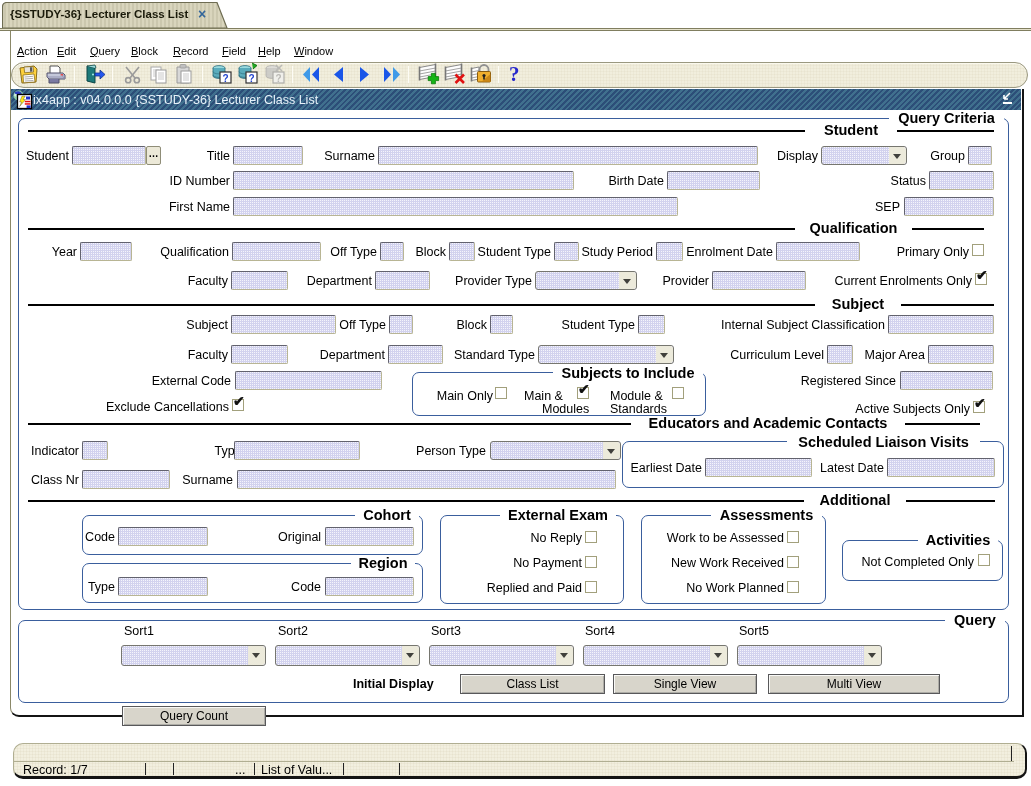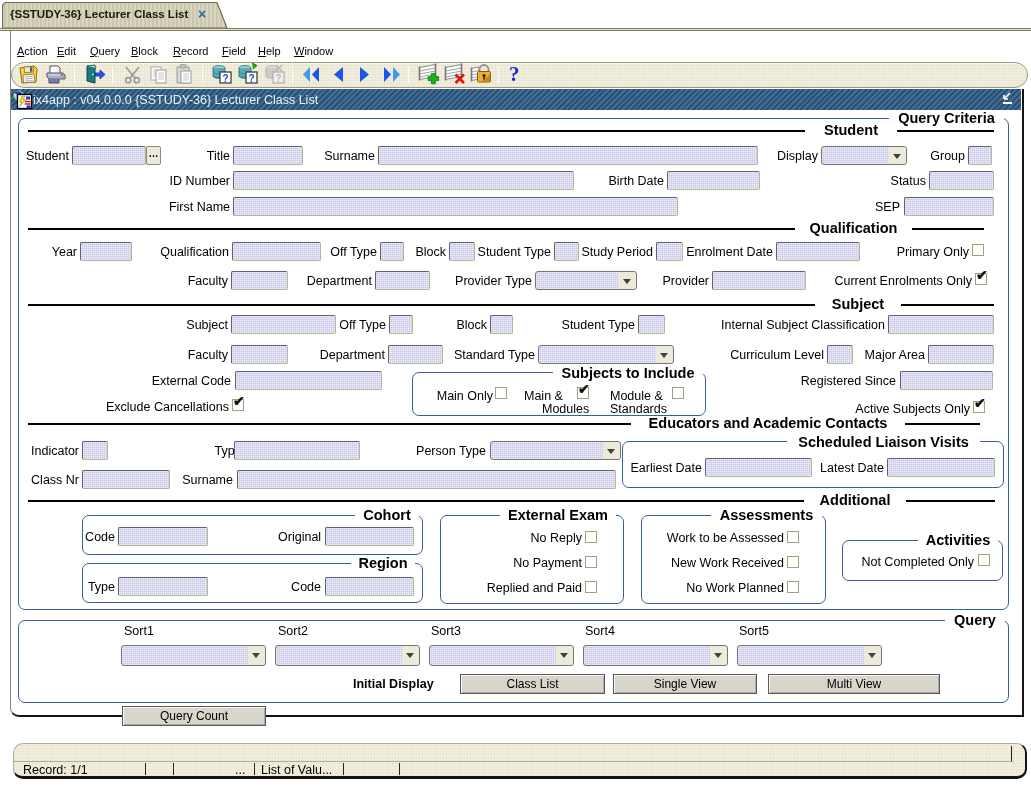--- a/index.html
+++ b/index.html
@@ -373,20 +373,20 @@
   </div>
 <div class="btn" style="left:122px;top:674px;width:144px;margin-top:32px;">Query Count</div>
 <div class="ab" style="left:353px;top:677px;font-size:12.5px;font-weight:bold;">Initial Display</div>
 <div class="btn" style="left:460px;top:674px;width:145px;">Class List</div>
 <div class="btn" style="left:613px;top:674px;width:144px;">Single View</div>
 <div class="btn" style="left:768px;top:674px;width:172px;">Multi View</div>
 
 <div class="ab" style="left:13px;top:743px;width:1014px;height:36px;background:#f2efdf;border:1px solid #b0ae92;border-right:2px solid #141414;border-bottom:3px solid #141414;border-radius:10px;background-image:repeating-linear-gradient(0deg,rgba(205,195,165,.15) 0 1px,transparent 1px 3px),repeating-linear-gradient(90deg,rgba(205,195,165,.15) 0 1px,transparent 1px 3px);"></div>
 <div class="ab" style="left:14px;top:761px;width:1000px;height:1px;background:#b0ae92;"></div>
 <div class="ab" style="left:1011px;top:746px;width:1px;height:15px;background:#222;"></div>
-<div class="lbl" style="left:23px;top:763px;">Record: 1/1</div>
+<div class="lbl" style="left:23px;top:763px;">Record: 1/7</div>
 <div class="ab" style="left:145px;top:763px;width:1px;height:12px;background:#222;"></div>
 <div class="ab" style="left:173px;top:763px;width:1px;height:12px;background:#222;"></div>
 <div class="lbl" style="left:235px;top:763px;">...</div>
 <div class="ab" style="left:254px;top:763px;width:1px;height:12px;background:#222;"></div>
 <div class="lbl" style="left:261px;top:763px;">List of Valu...</div>
 <div class="ab" style="left:343px;top:763px;width:1px;height:12px;background:#222;"></div>
 <div class="ab" style="left:399px;top:763px;width:1px;height:12px;background:#222;"></div>
 
 </body></html>

